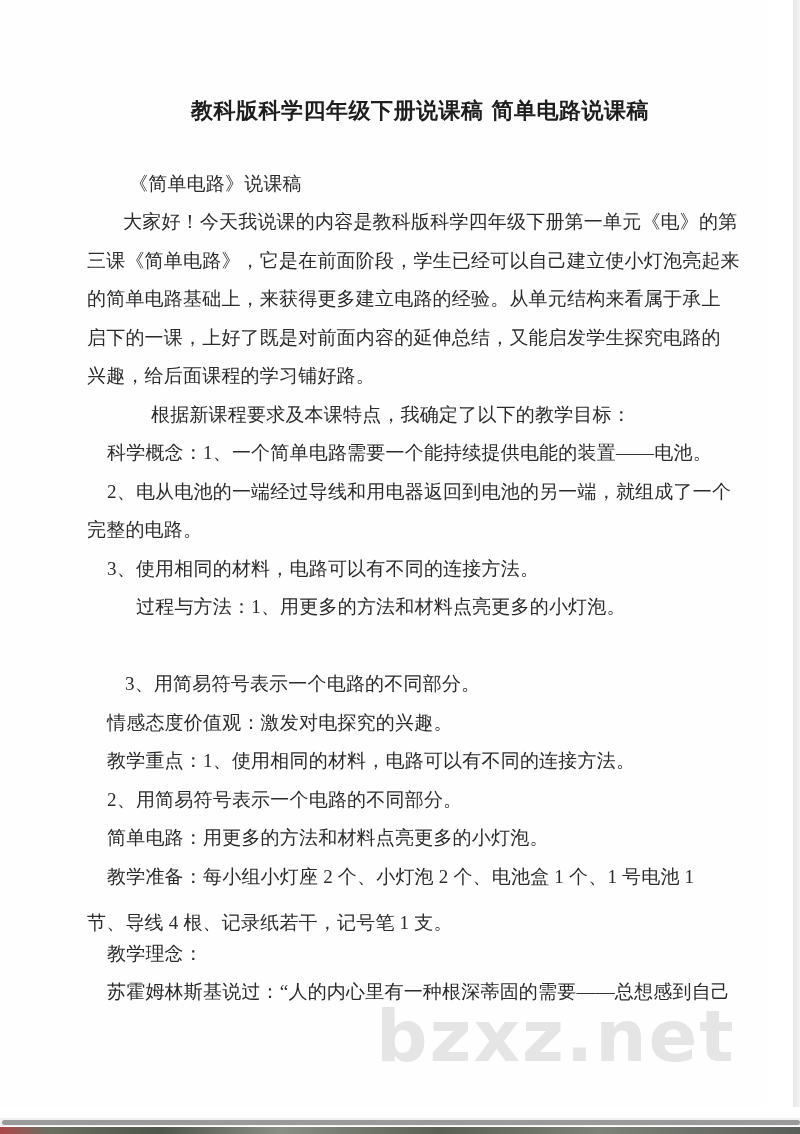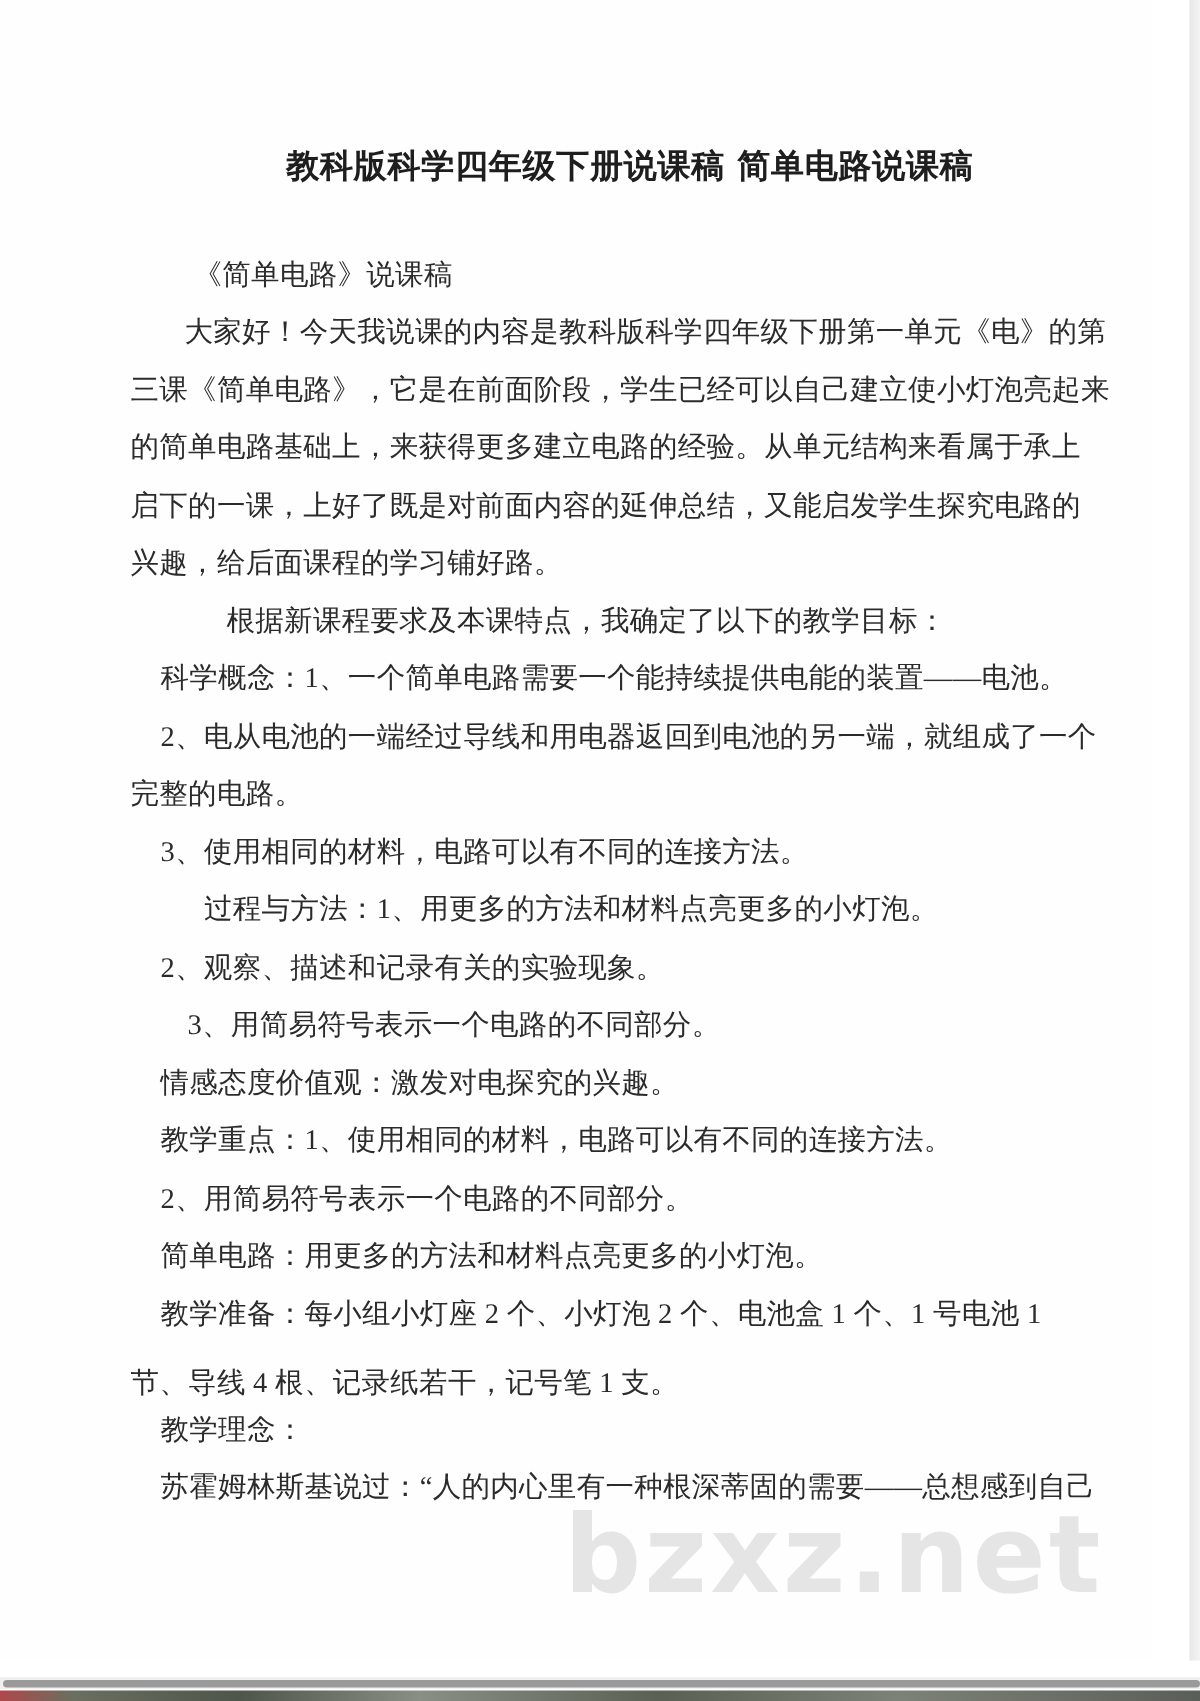--- a/index.html
+++ b/index.html
@@ -55,21 +55,20 @@
   <div class="line" style="left:87px; top:249px;">三课《简单电路》，它是在前面阶段，学生已经可以自己建立使小灯泡亮起来</div>
   <div class="line" style="left:87px; top:287px;">的简单电路基础上，来获得更多建立电路的经验。从单元结构来看属于承上</div>
   <div class="line" style="left:87px; top:326px;">启下的一课，上好了既是对前面内容的延伸总结，又能启发学生探究电路的</div>
   <div class="line" style="left:87px; top:364px;text-align:center;">兴趣，给后面课程的学习铺好路。</div>
   <div class="line" style="left:107px; top:403px;margin-left:44px;">根据新课程要求及本课特点，我确定了以下的教学目标：</div>
   <div class="line" style="left:107px; top:441px;">科学概念：1、一个简单电路需要一个能持续提供电能的装置——电池。</div>
   <div class="line" style="left:107px; top:480px;">2、电从电池的一端经过导线和用电器返回到电池的另一端，就组成了一个</div>
   <div class="line" style="left:87px; top:518px;">完整的电路。</div>
   <div class="line" style="left:107px; top:557px;">3、使用相同的材料，电路可以有不同的连接方法。</div>
   <div class="line" style="left:107px; top:595px;margin-left:29px;">过程与方法：1、用更多的方法和材料点亮更多的小灯泡。</div>
-  <div class="line" style="left:107px; top:634px;">2、观察、描述和记录有关的实验现象。</div>
   <div class="line" style="left:125px; top:672px;">3、用简易符号表示一个电路的不同部分。</div>
   <div class="line" style="left:107px; top:711px;">情感态度价值观：激发对电探究的兴趣。</div>
   <div class="line" style="left:107px; top:749px;">教学重点：1、使用相同的材料，电路可以有不同的连接方法。</div>
   <div class="line" style="left:107px; top:788px;">2、用简易符号表示一个电路的不同部分。</div>
   <div class="line" style="left:107px; top:826px;">简单电路：用更多的方法和材料点亮更多的小灯泡。</div>
   <div class="line" style="left:107px; top:865px;">教学准备：每小组小灯座 2 个、小灯泡 2 个、电池盒 1 个、1 号电池 1</div>
   <div class="line" style="left:87px; top:911px;text-align:center;">节、导线 4 根、记录纸若干，记号笔 1 支。</div>
   <div class="line" style="left:107px; top:942px;">教学理念：</div>
   <div class="line" style="left:107px; top:980px;">苏霍姆林斯基说过：“人的内心里有一种根深蒂固的需要——总想感到自己</div>
 

